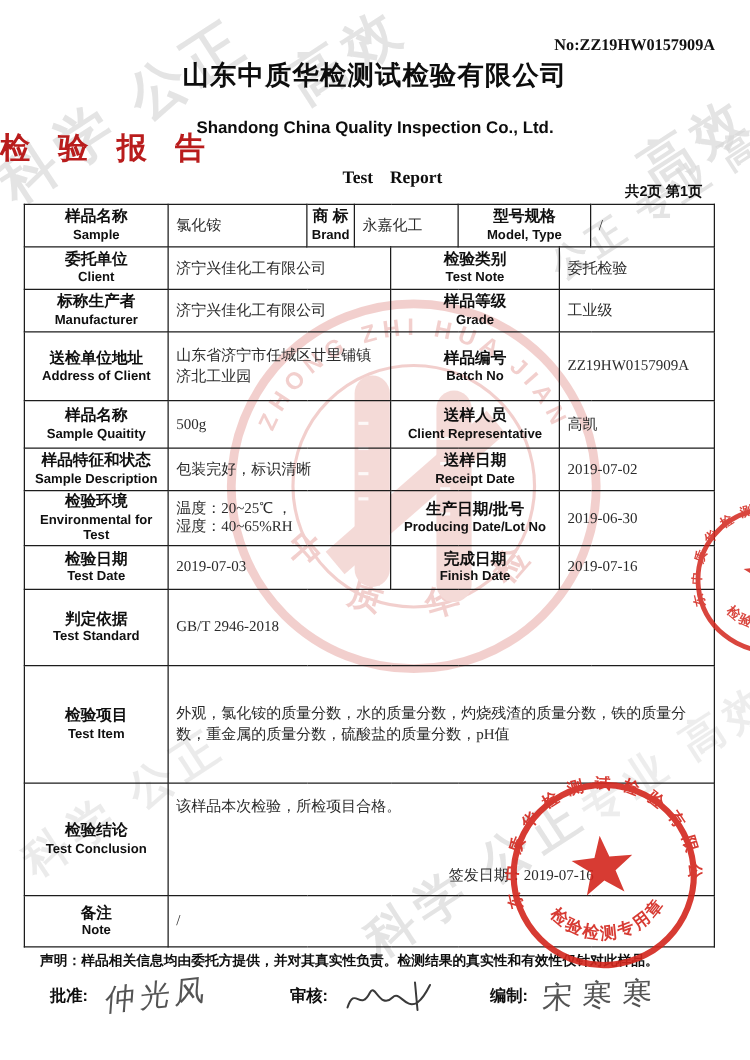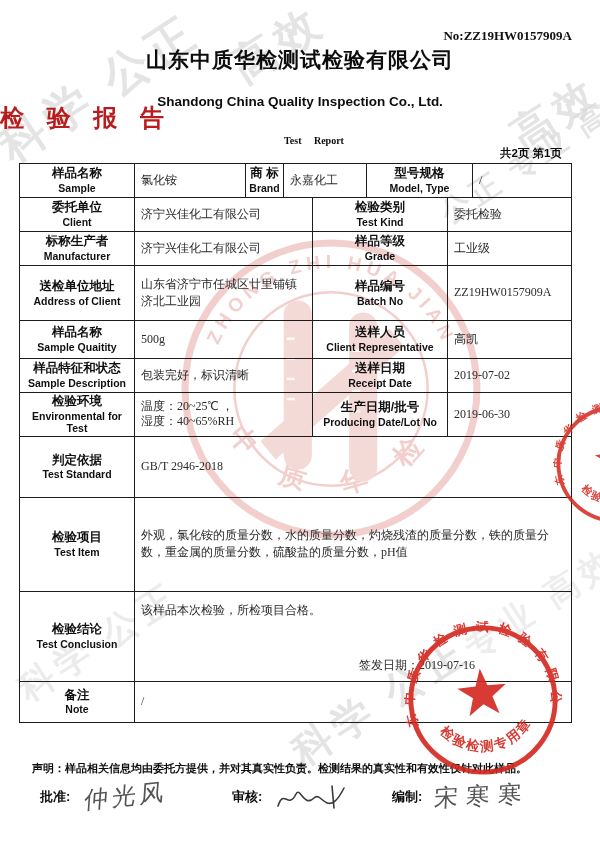--- a/index.html
+++ b/index.html
@@ -15,21 +15,21 @@
     white-space:nowrap; transform:rotate(-33deg); transform-origin:left center;
     z-index:0; letter-spacing:6px; user-select:none;
   }
   
   .logo-wm { position:absolute; left:180px; top:238px; width:302px; height:302px; z-index:0; opacity:.48; pointer-events:none; }
   
   .doc-no { position:absolute; top:28px; right:28px; font-family:"Liberation Serif", serif; font-weight:bold; font-size:13px; color:#111; z-index:2; }
   .company-cn { position:absolute; top:46px; left:0; right:0; text-align:center; font-size:21px; font-weight:bold; letter-spacing:1px; color:#0d0d0d; z-index:2; }
   .company-en { position:absolute; top:79px; left:0; right:0; text-align:center; font-size:13.5px; font-weight:bold; color:#0d0d0d; z-index:2;margin-top:15px; }
   .title-cn { position:absolute; top:102px; left:0; right:0; text-align:left; font-size:24px; font-weight:bold; letter-spacing:8px; color:#b91c1c; z-index:2; }
-  .title-en { position:absolute; top:135px; left:0; right:0; text-align:center; font-family:"Liberation Serif", serif; font-size:10px; font-weight:bold; word-spacing:10px; color:#0d0d0d; z-index:2;padding-left:28px; }
+  .title-en { position:absolute; top:135px; left:0; right:0; text-align:center; font-family:"Liberation Serif", serif; font-size:14px; font-weight:bold; word-spacing:10px; color:#0d0d0d; z-index:2;padding-left:28px; }
   .page-info { position:absolute; top:146px; right:38px; font-size:11.5px; font-weight:bold; color:#0d0d0d; z-index:2; }
   
   table.report {
     position:absolute; top:163px; left:19px; width:552px;
     border-collapse:collapse; table-layout:fixed; z-index:1;
     background:transparent;
   }
   table.report td { border:1.3px solid #1c1c1c; vertical-align:middle; background:transparent; }
   td.lbl { text-align:center; padding:1px 2px; }
   td.lbl .cn { display:block; font-size:12.5px; font-weight:bold; color:#101010; line-height:1.25; }
@@ -128,21 +128,21 @@
       <td class="val">/</td>
     </tr>
     <tr class="h34">
       <td class="lbl">
             <span class="cn">委托单位</span>
             <span class="en">Client</span>
           </td>
       <td class="val" colspan="3">济宁兴佳化工有限公司</td>
       <td class="lbl" colspan="2">
             <span class="cn">检验类别</span>
-            <span class="en">Test Kind</span>
+            <span class="en">Test Note</span>
           </td>
       <td class="val" colspan="2">委托检验</td>
     </tr>
     <tr class="h34">
       <td class="lbl">
             <span class="cn">标称生产者</span>
             <span class="en">Manufacturer</span>
           </td>
       <td class="val" colspan="3">济宁兴佳化工有限公司</td>
       <td class="lbl" colspan="2">
@@ -194,20 +194,32 @@
           </td>
       <td class="val" colspan="3" style="line-height:1.3;margin-left:44px;">
             <span style="display:block;">温度：20~25℃ ，</span>
             <span style="display:block;">湿度：40~65%RH</span>
           </td>
       <td class="lbl" colspan="2">
             <span class="cn">生产日期/批号</span>
             <span class="en">Producing Date/Lot No</span>
           </td>
       <td class="val" colspan="2">2019-06-30</td>
+    </tr>
+    <tr class="h35">
+      <td class="lbl">
+            <span class="cn">检验日期</span>
+            <span class="en">Test Date</span>
+          </td>
+      <td class="val" colspan="3">2019-07-03</td>
+      <td class="lbl" colspan="2">
+            <span class="cn">完成日期</span>
+            <span class="en">Finish  Date</span>
+          </td>
+      <td class="val" colspan="2">2019-07-16</td>
     </tr>
     <tr class="h61">
       <td class="lbl">
             <span class="cn">判定依据</span>
             <span class="en">Test Standard</span>
           </td>
       <td class="val" colspan="7">GB/T 2946-2018</td>
     </tr>
     <tr class="h94">
       <td class="lbl">

